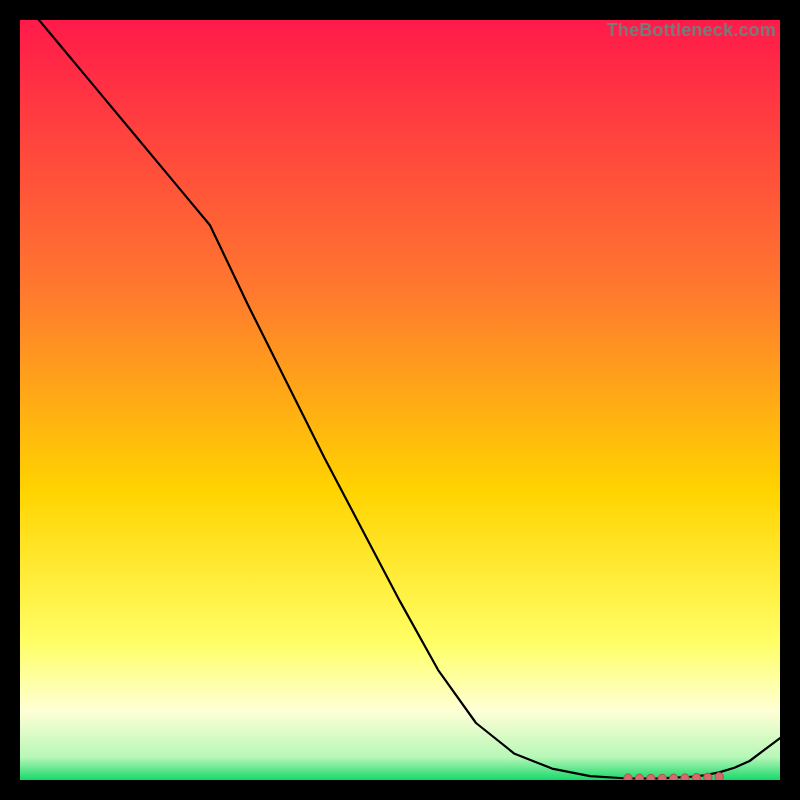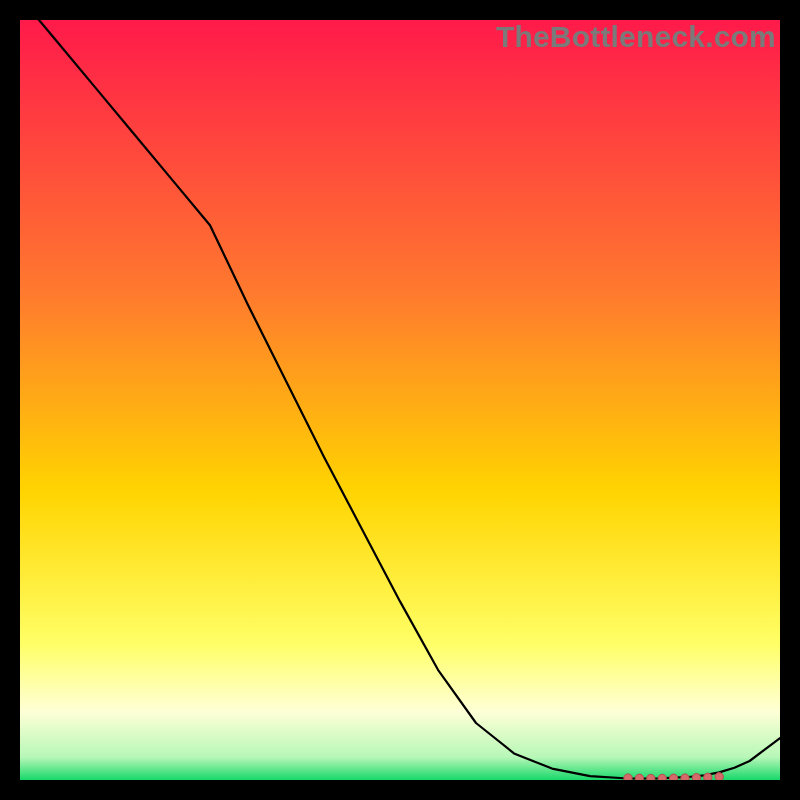--- a/index.html
+++ b/index.html
@@ -29,21 +29,21 @@
   }
   .gradient {
     position: absolute;
     inset: 0;
   }
   .watermark {
     position: absolute;
     top: 0px;
     right: 4px;
     color: #7a7a7a;
-    font-size: 30px;
+    font-size: 18px;
     font-weight: 600;
     letter-spacing: 0.2px;
     user-select: none;
   }
   svg.overlay {
     position: absolute;
     inset: 0;
   }
 </style>
 </head>

